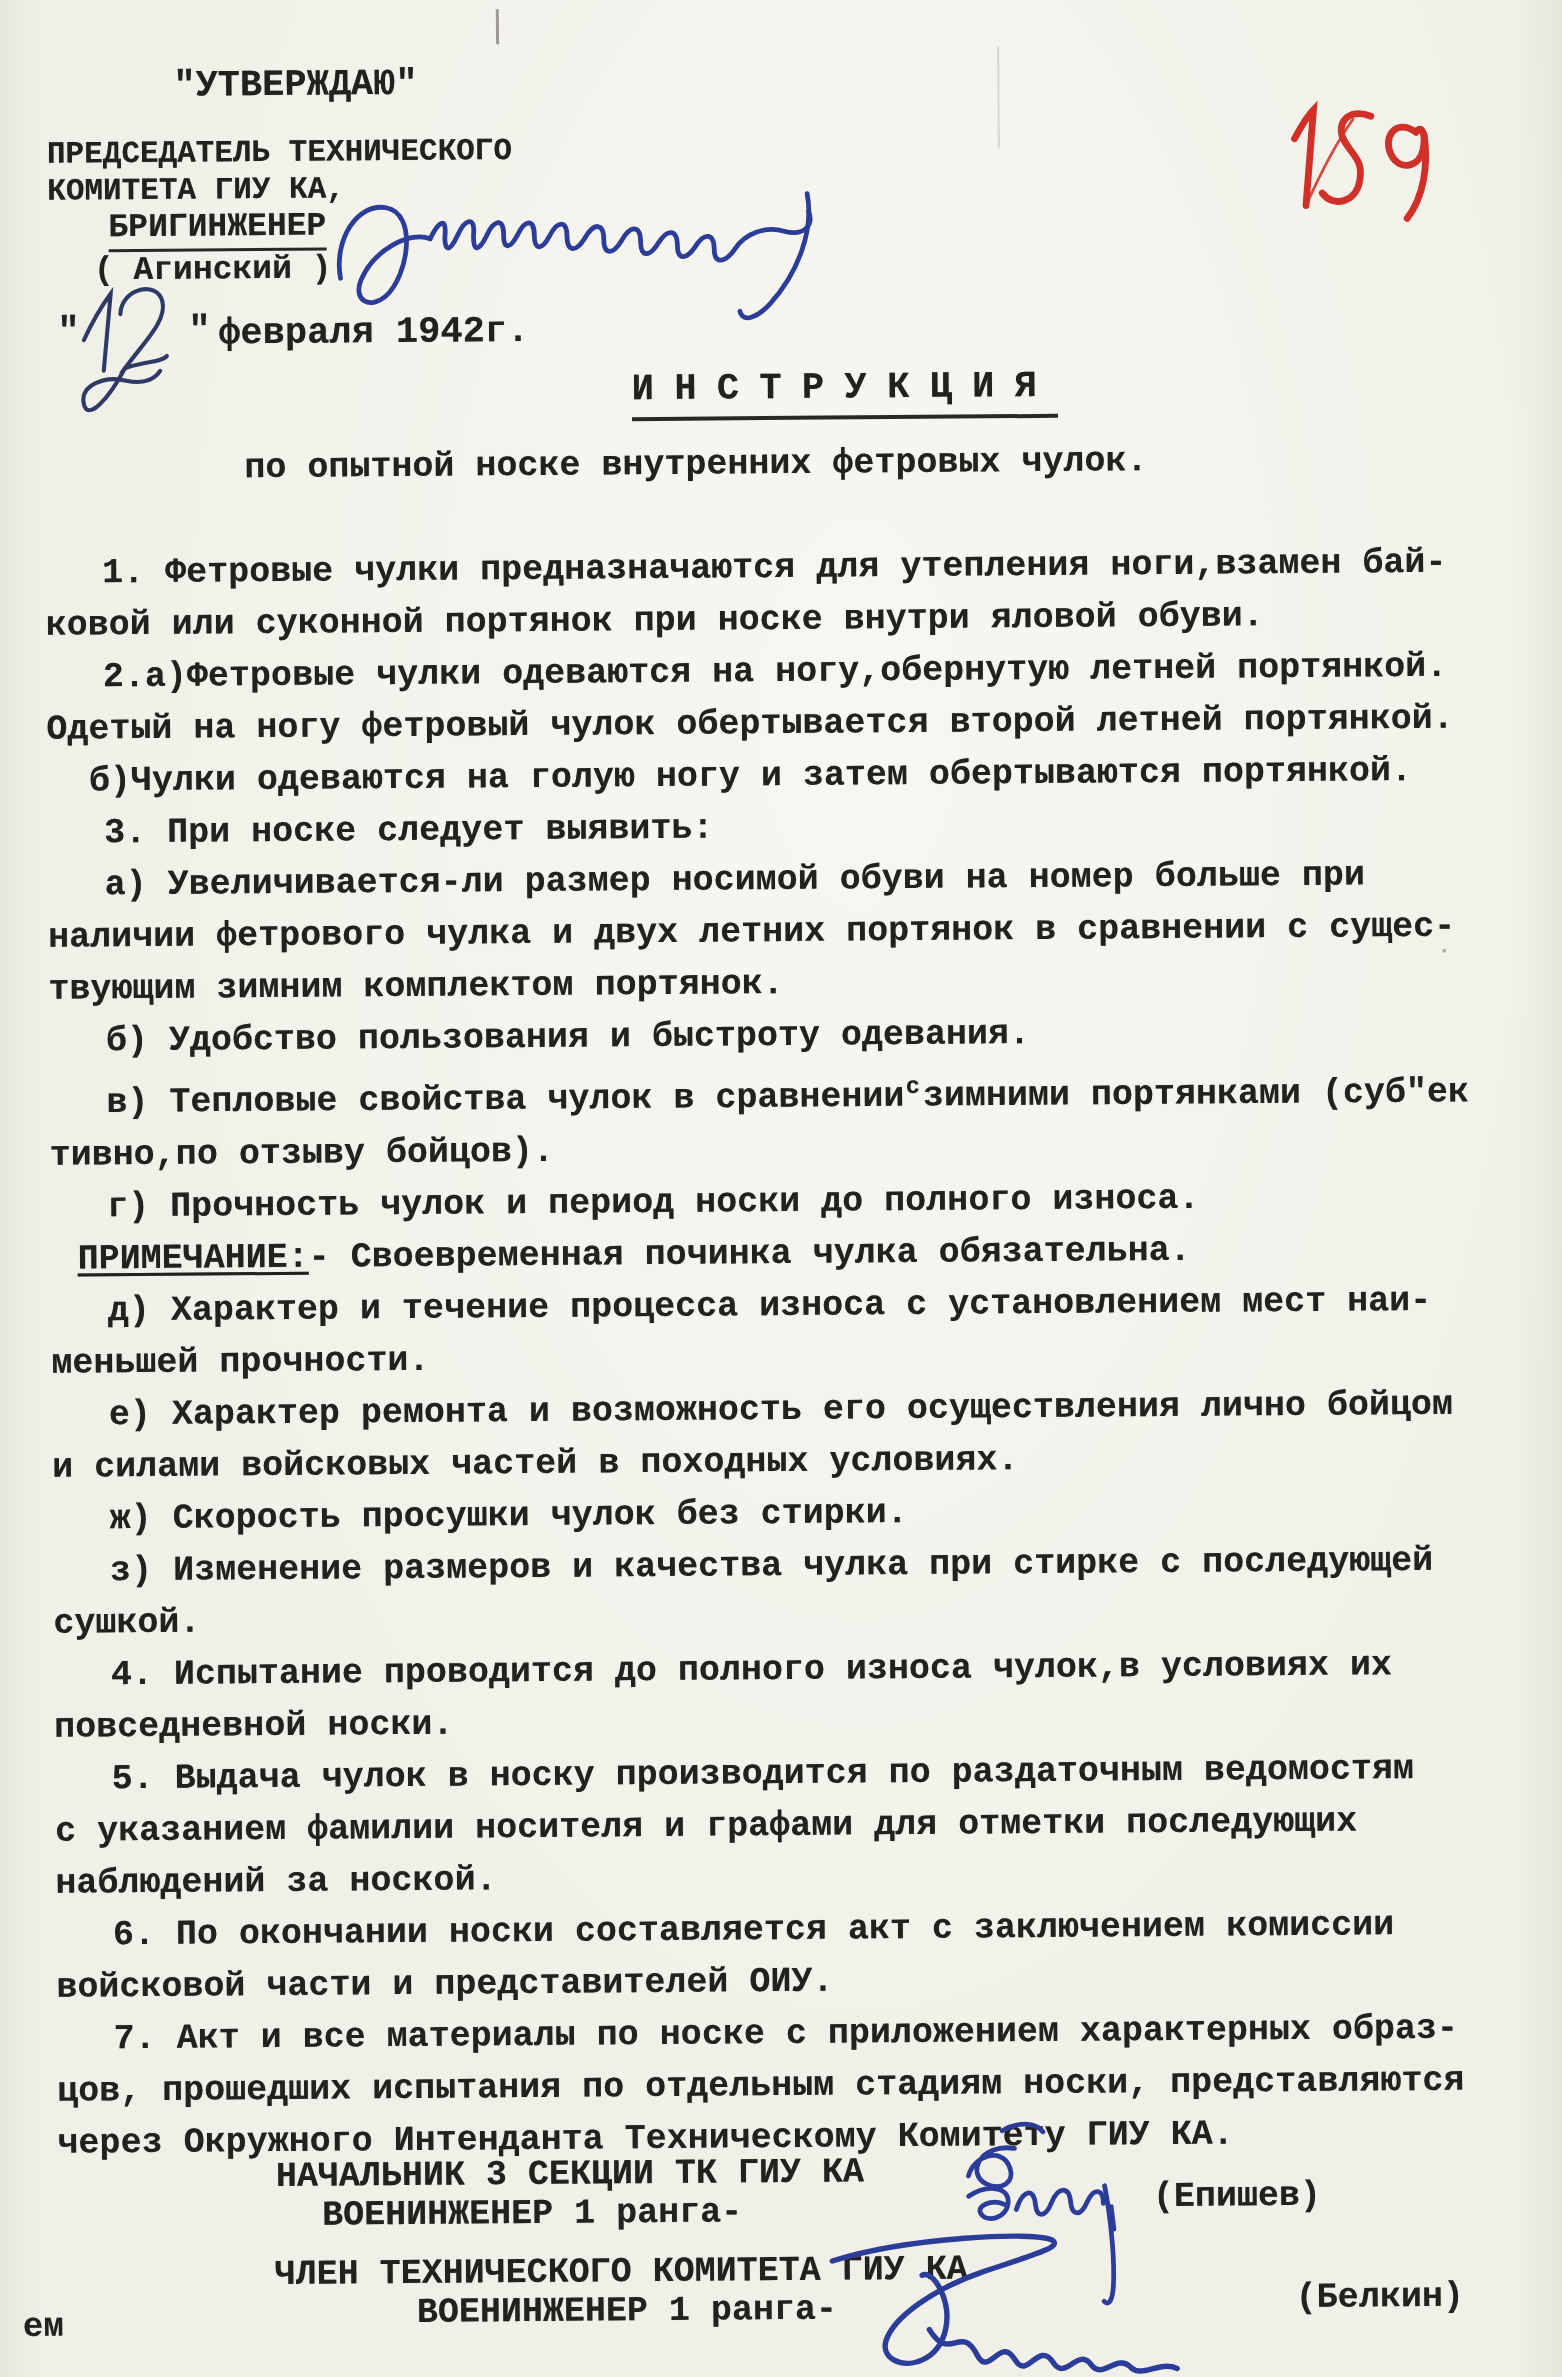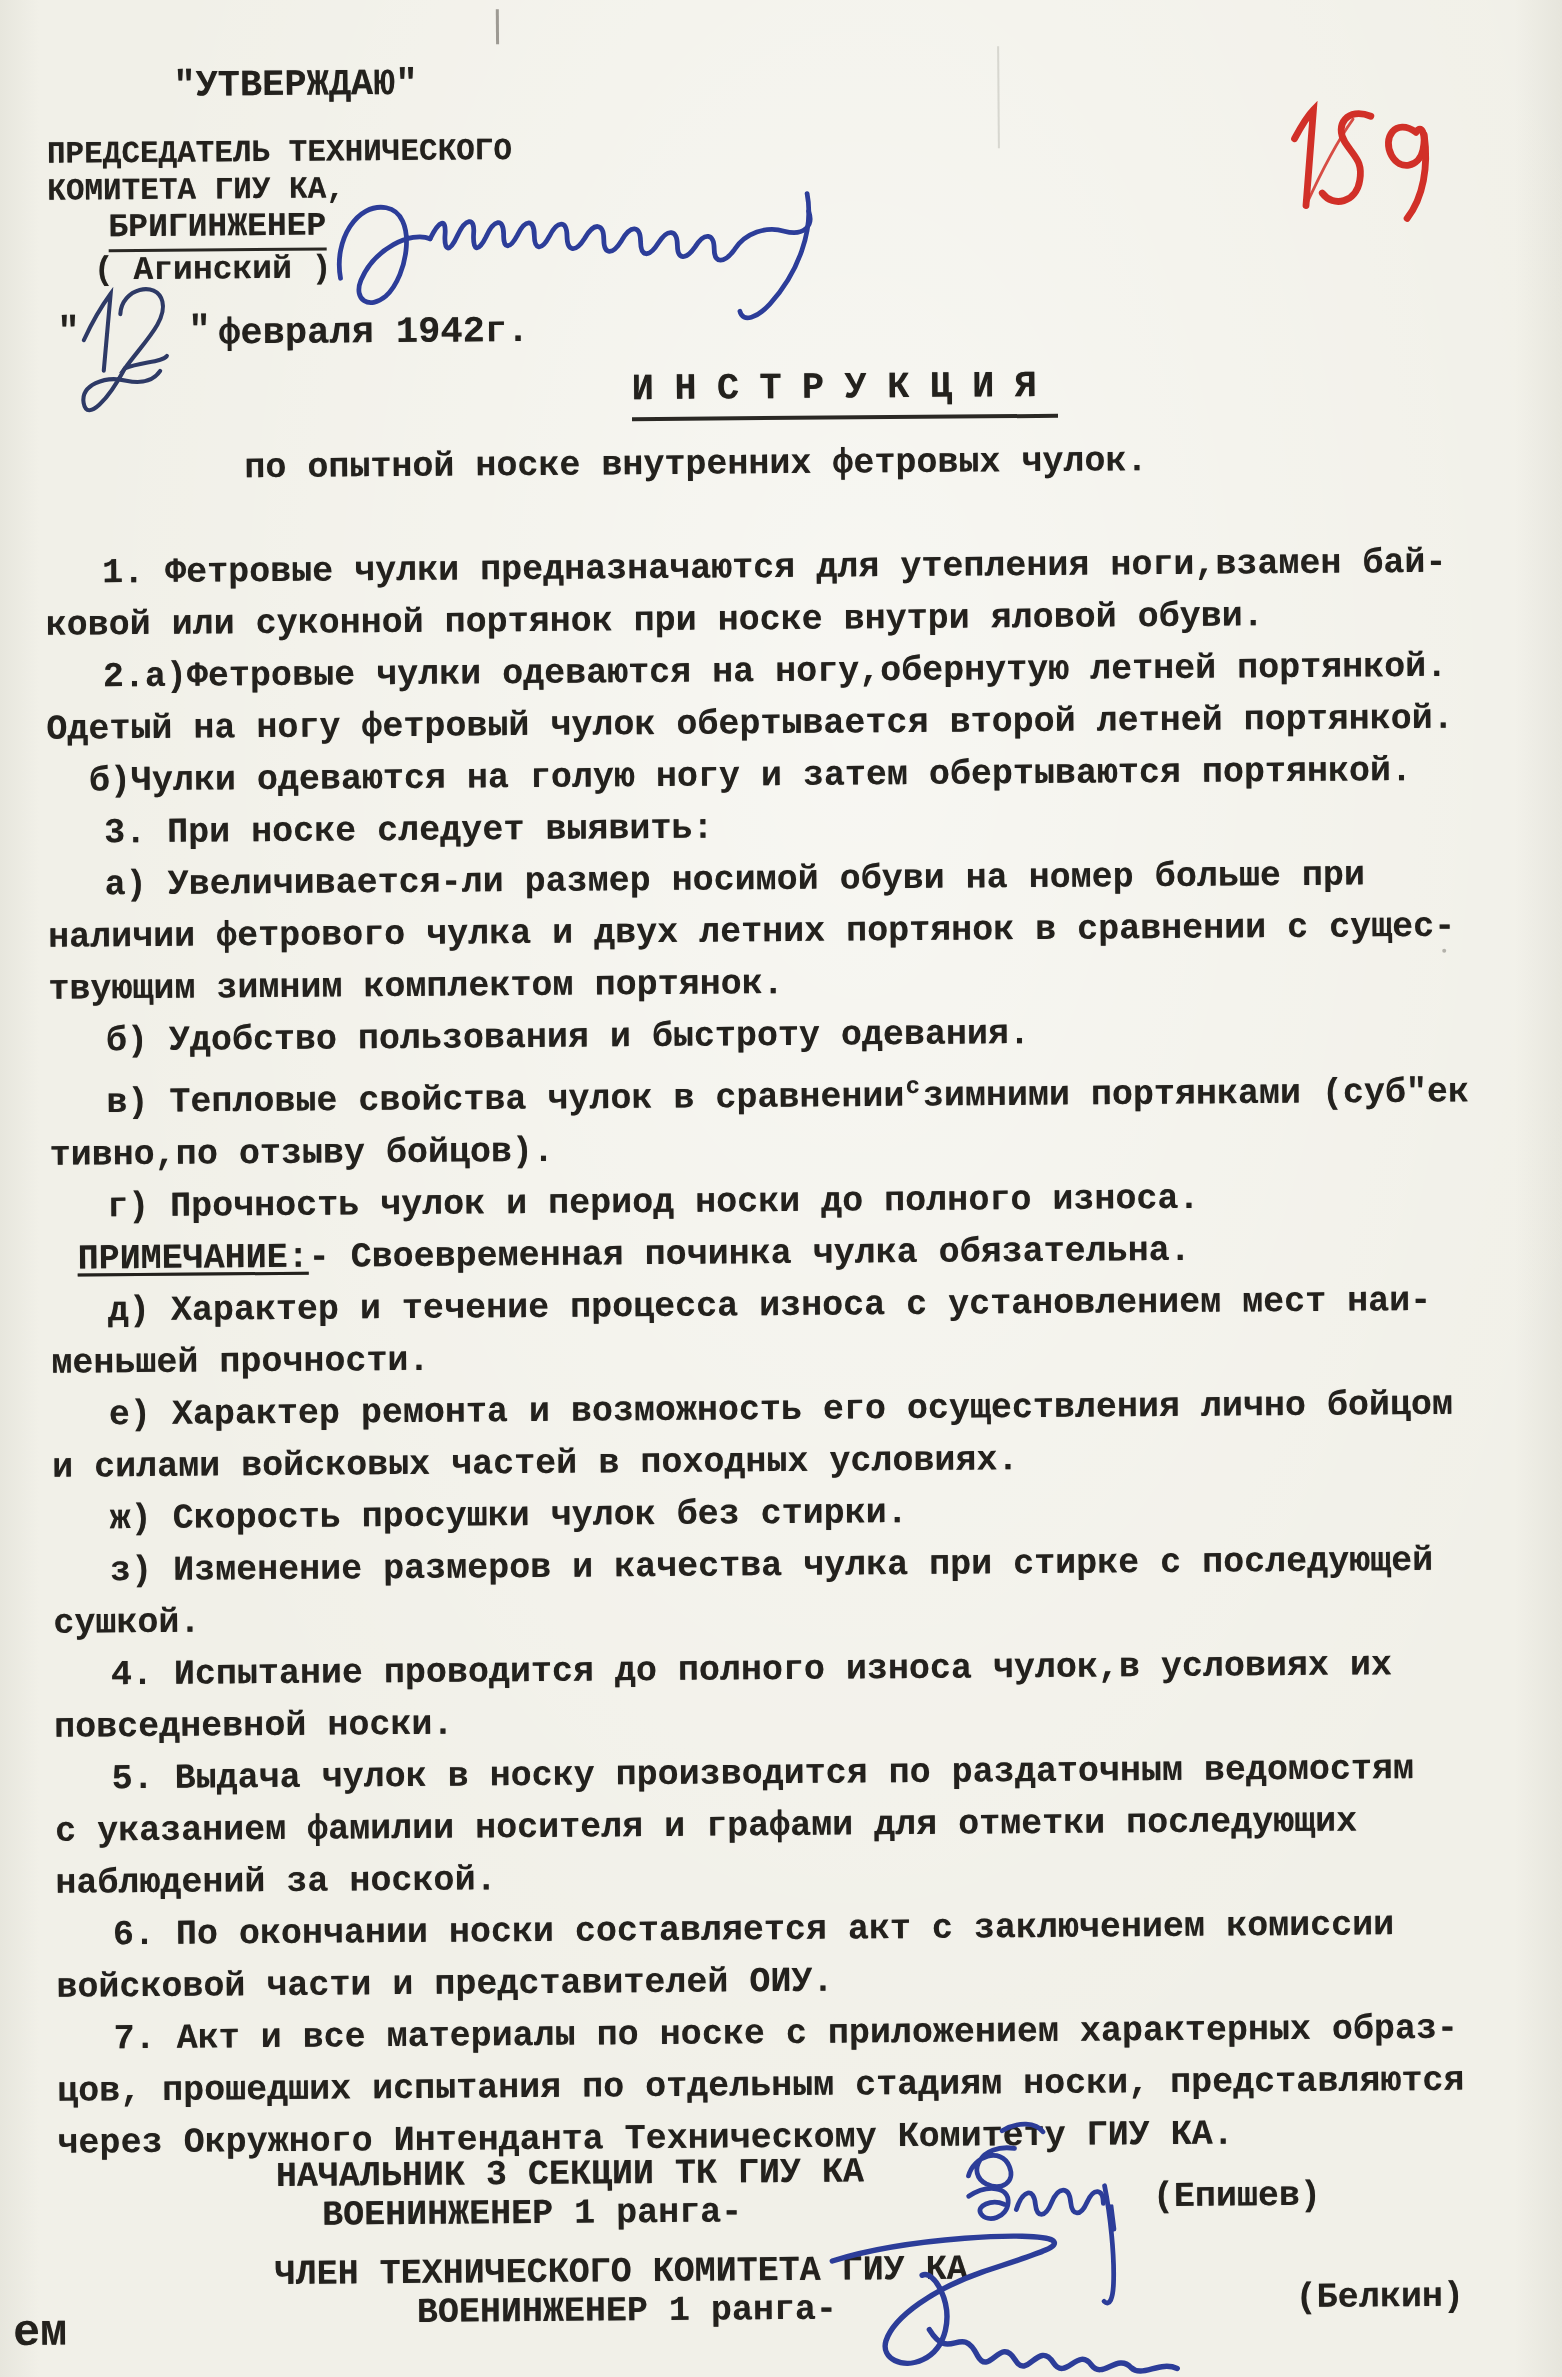--- a/index.html
+++ b/index.html
@@ -134,20 +134,20 @@
     <div class="typed" style="left:409px;top:2290px;font-size:35px;">ВОЕНИНЖЕНЕР 1 ранга-</div>
     <svg class="sig-svg" style="left:804px;top:2207px;" width="436" height="170" viewBox="0 0 640 250" aria-label="signature">
       <g fill="none" stroke="#2c3d99" stroke-width="8" stroke-linecap="round">
         <path d="M440,2 L444,36"></path>
         <path d="M30,80 C140,46 332,38 354,52 C368,62 330,72 250,98 C180,122 120,162 108,198 C100,224 132,240 162,226 C198,209 206,162 190,126 C182,107 170,98 162,102"></path>
         <path d="M172,182 C202,232 218,172 242,220 C260,254 276,190 298,228 C316,258 332,198 354,232 C372,260 390,208 410,236 C426,258 448,218 468,240 C484,256 510,230 536,242"></path>
       </g>
     </svg>
     <div class="typed" style="left:1288px;top:2282px;font-size:35px;">(Белкин)</div>
 
-    <div class="typed" style="left:5px;top:2302px;font-size:45px;text-align:right;">ем</div>
+    <div class="typed" style="left:15px;top:2302px;font-size:34px;text-align:right;">ем</div>
 
     <div class="artifact" style="left:506px;top:6.8px;width:2.7px;height:35px;opacity:.55;"></div>
     <div class="artifact" style="left:1007px;top:48px;width:2px;height:102px;opacity:.18;"></div>
     <div class="artifact" style="left:1445px;top:954px;width:4.1px;height:4.1px;border-radius:50%;opacity:.4;"></div>
   </div>
 </div>
 
 
 </body></html>

